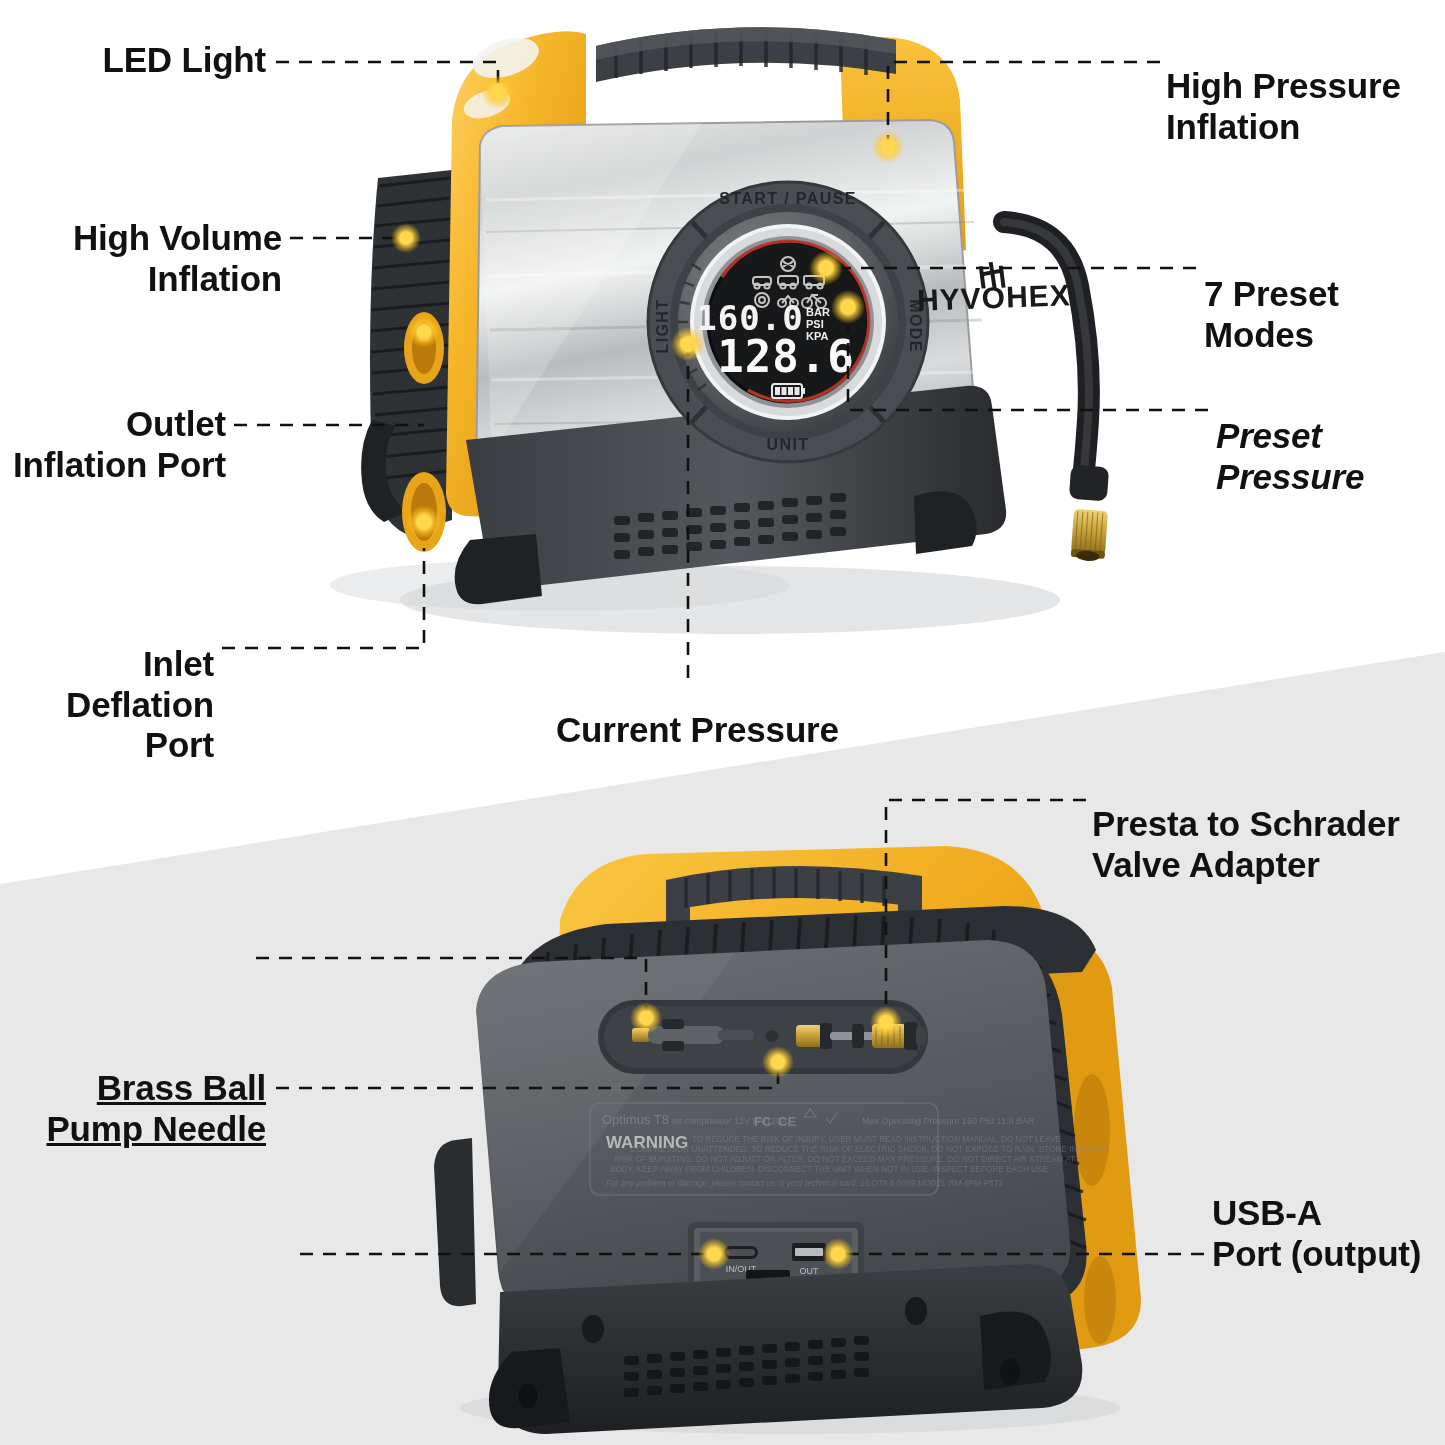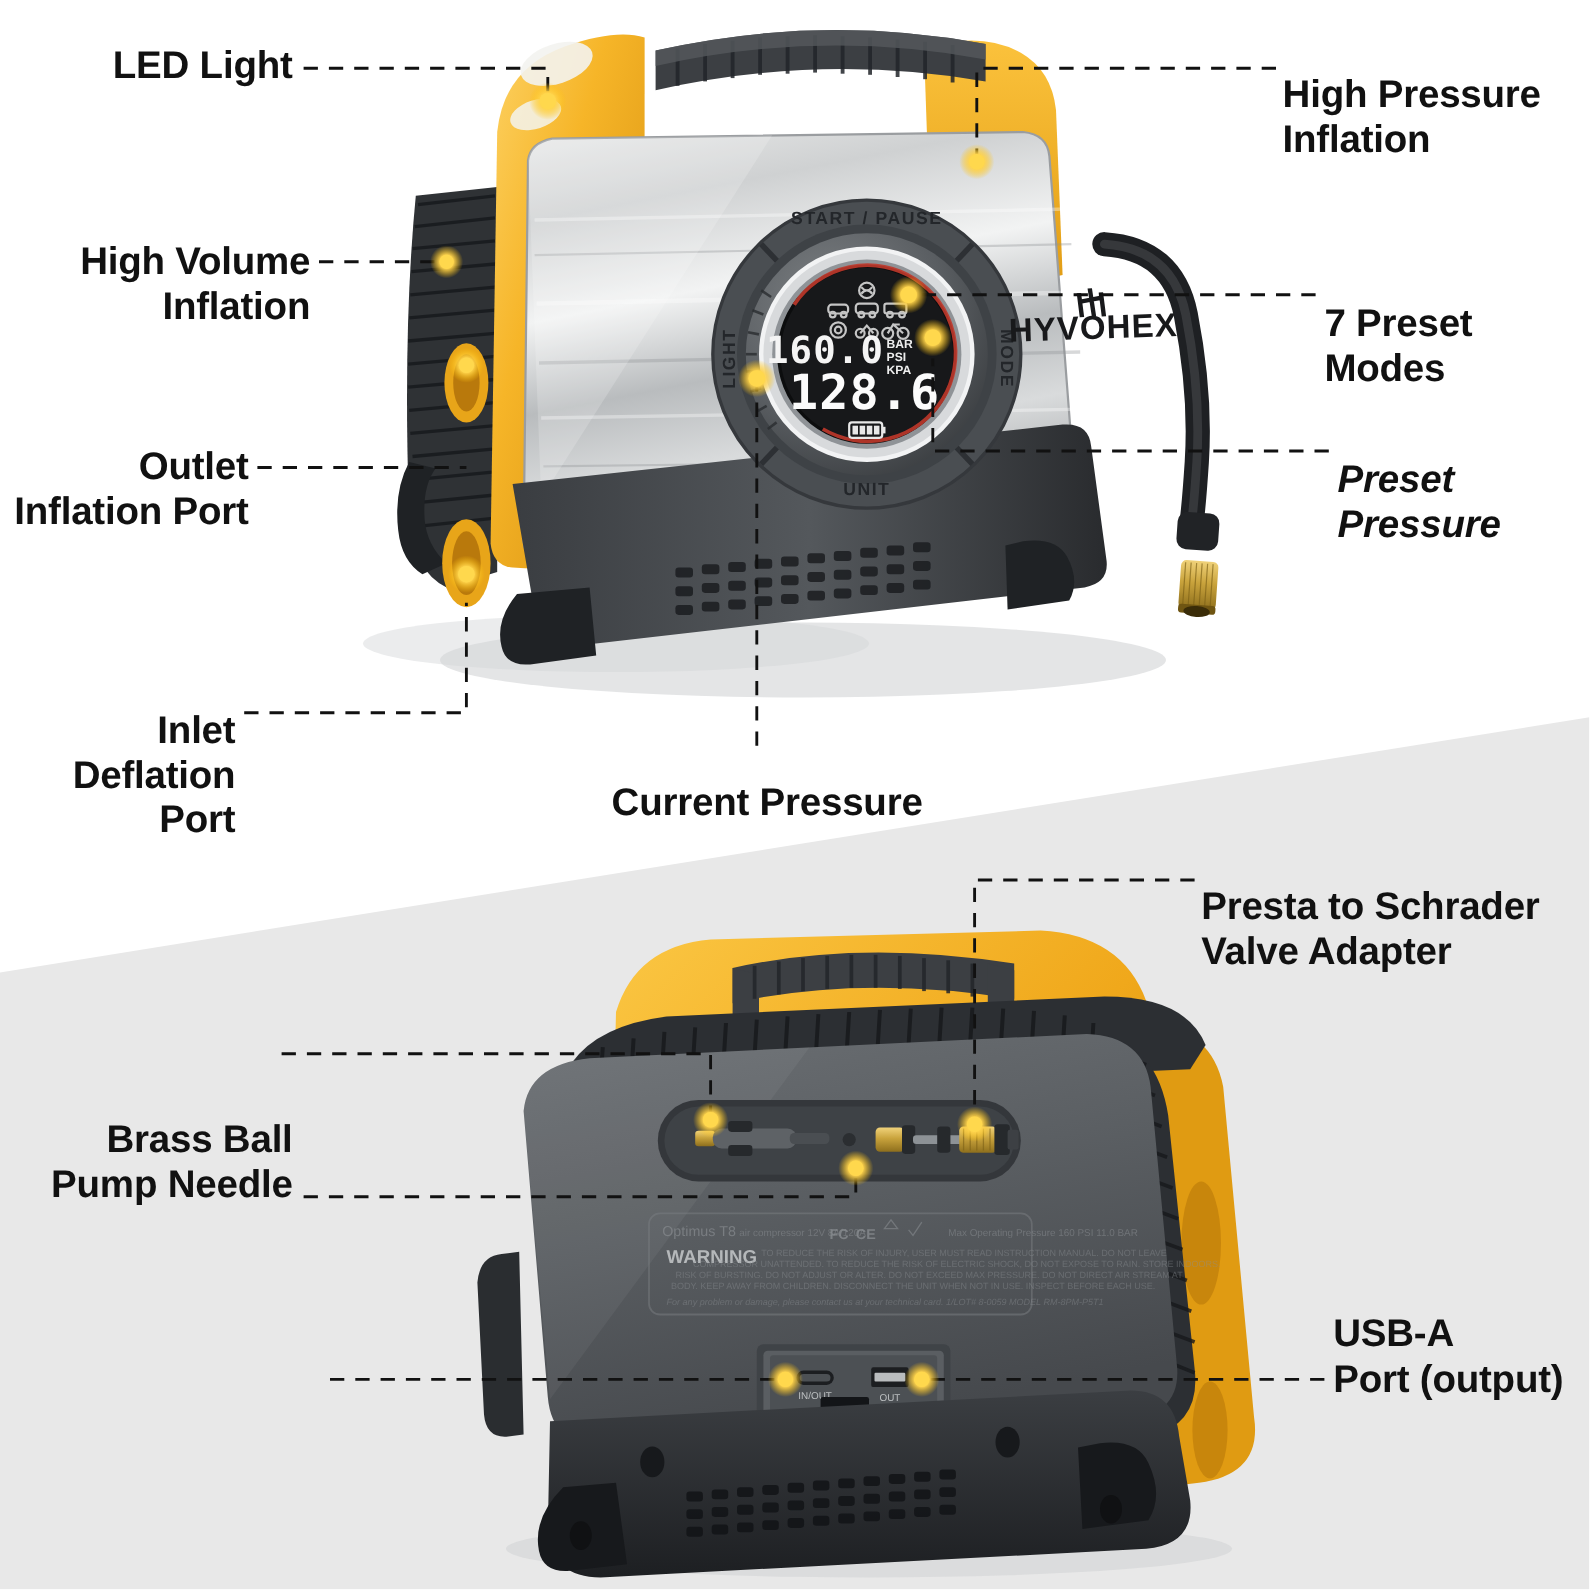--- a/index.html
+++ b/index.html
@@ -614,20 +614,20 @@
   <div class="label l" style="left:1204px;top:248px;width:240px;">7 Preset
 Modes</div>
 
   <div class="label l" style="left:1216px;top:390px;width:230px;font-style:italic;">Preset
 Pressure</div>
 
   <div class="label l" style="left:1092px;top:778px;width:354px;">Presta to Schrader
 Valve Adapter</div>
 
 
-  <div class="label r" style="left:10px;top:1016px;width:256px;">Brass Ball
+  <div class="label r" style="left:10px;top:1068px;width:256px;text-decoration:underline;">Brass Ball
 Pump Needle</div>
 
 
   <div class="label l" style="left:1212px;top:1167px;width:234px;">USB-A
 Port (output)</div>
 
 </div>
 
 </body></html>

